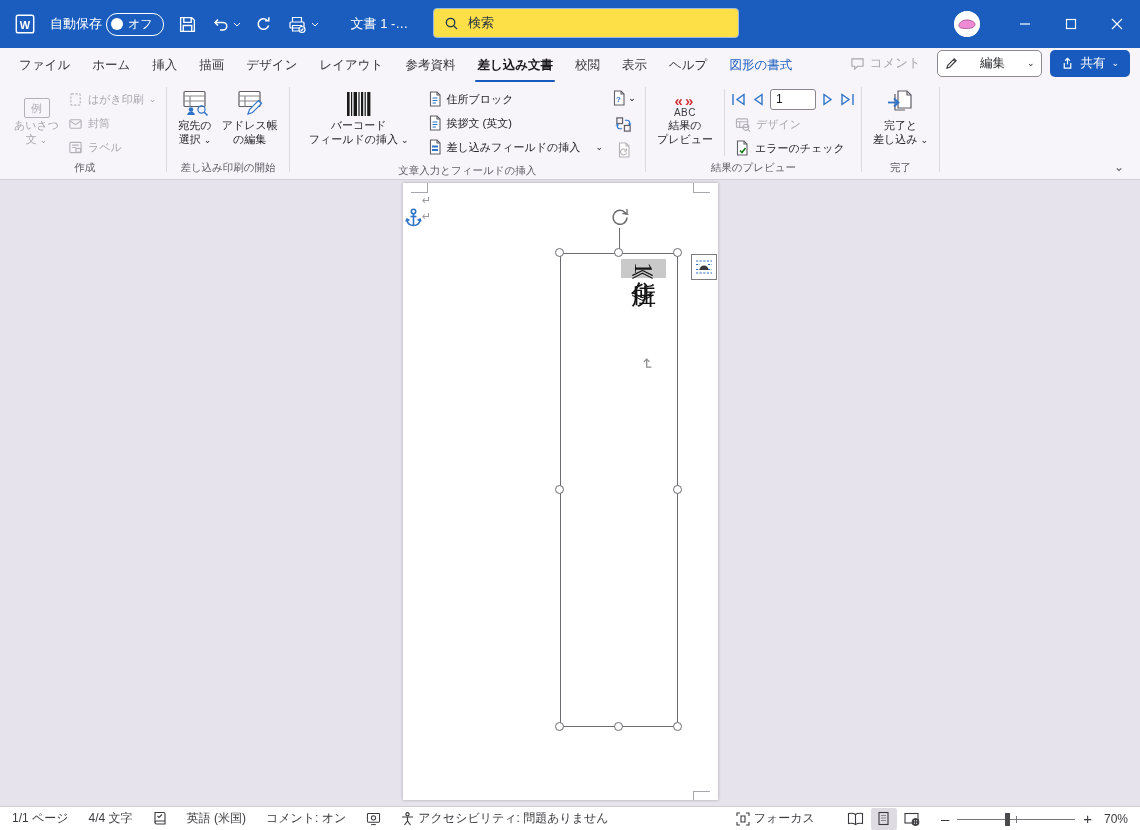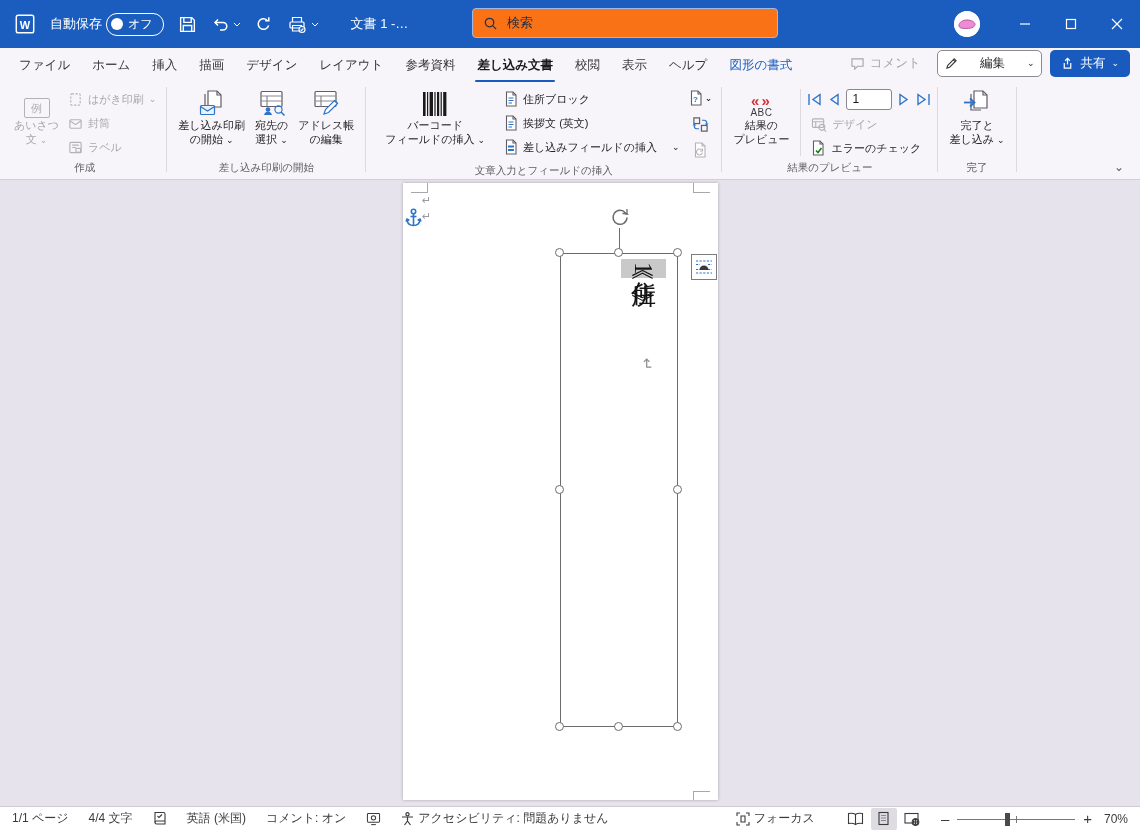--- a/index.html
+++ b/index.html
@@ -9,21 +9,21 @@
   svg { display:block; }
 
   
   .titlebar { position:absolute; left:0; top:0; width:1140px; height:48px; background:#1a5dbe; color:#fff; display:flex; align-items:center; }
   .tb-left { display:flex; align-items:center; gap:14px; padding-left:14px; }
   .tb-item { display:flex; align-items:center; gap:4px; }
   .autosave-lbl { font-size:13px; }
   .toggle { display:flex; align-items:center; gap:5px; border:1.4px solid #fff; border-radius:11px; padding:2px 10px 2px 4px; font-size:12px; cursor:default; }
   .toggle .knob { width:12px; height:12px; border-radius:50%; background:#fff; }
   .doc-title { font-size:13px; margin-left:18px; white-space:nowrap; }
-  .searchbox { position:absolute; left:433px; top:8px; width:306px; height:30px; background:#f97316; border:1px solid #9fb9e1; border-radius:4px; display:flex; align-items:center; gap:9px; padding:0 10px; color:#1f2b43; font-size:13px;margin-left:39px; }
+  .searchbox { position:absolute; left:433px; top:8px; width:306px; height:30px; background:#fde047; border:1px solid #9fb9e1; border-radius:4px; display:flex; align-items:center; gap:9px; padding:0 10px; color:#1f2b43; font-size:13px; }
   .tb-right { position:absolute; right:0; top:0; height:48px; display:flex; align-items:center; }
   .avatar { width:26px; height:26px; border-radius:50%; background:#fff; overflow:hidden; margin-right:22px; }
   .winbtn { width:46px; height:48px; display:flex; align-items:center; justify-content:center; }
 
   
   .tabrow { position:absolute; left:0; top:48px; width:1140px; height:34px; background:#f7f5fa; display:flex; align-items:stretch; padding-left:8px; }
   .tab { position:relative; display:flex; align-items:center; padding:0 11px; font-size:12.5px; color:#37363a; cursor:default; white-space:nowrap; }
   .tab.active { font-weight:bold; color:#19181c; }
   .tab.active::after { content:""; position:absolute; left:9px; right:9px; bottom:0; height:2.5px; background:#185abd; border-radius:2px; }
   .tab.contextual { color:#1b5cbd; }
@@ -267,35 +267,20 @@
       <span class="rlabel">作成</span>
     </div>
     <div class="rsep"></div>
 
     <div class="rgroup">
       <div class="rbody">
         <div class="btn-large">
           <div class="icon24">
               <span>
             <svg width="30" height="30" viewBox="0 0 30 30" fill="none" stroke-width="1.2">
-                  <path d="M11 3h9l4 4v12H11z" stroke="#605e66" fill="#fff"></path>
-                  <path d="M20 3v4h4" stroke="#605e66"></path>
-                  <path d="M8 6v14h9" stroke="#605e66"></path>
-                  <rect x="3.5" y="17.5" width="14" height="9" rx="1" fill="#eaf3fb" stroke="#2e74c9"></rect>
-                  <path d="M3.5 18.5l7 4.5 7-4.5" stroke="#2e74c9"></path>
-                </svg>
-          </span>
-            </div>
-          <span class="lbl">差し込み印刷</span>
-          <span class="lbl"><span>の開始</span> <span class="chev">⌄</span></span>
-        </div>
-        <div class="btn-large">
-          <div class="icon24">
-              <span>
-            <svg width="30" height="30" viewBox="0 0 30 30" fill="none" stroke-width="1.2">
                   <rect x="4" y="3.5" width="21" height="15" rx="1" stroke="#605e66" fill="#fff"></rect>
                   <path d="M4 8h21M10 8v10.5M4 13h21" stroke="#8a888e"></path>
                   <circle cx="11" cy="21.5" r="2.3" fill="#2e74c9"></circle>
                   <path d="M7 27c.6-2.3 2.1-3.5 4-3.5s3.4 1.2 4 3.5z" fill="#2e74c9"></path>
                   <circle cx="21.5" cy="21.5" r="3.6" stroke="#2e74c9"></circle>
                   <path d="M24.3 24.3L27.5 27.5" stroke="#2e74c9" stroke-width="1.6"></path>
                 </svg>
           </span>
             </div>
           <span class="lbl">宛先の</span>

